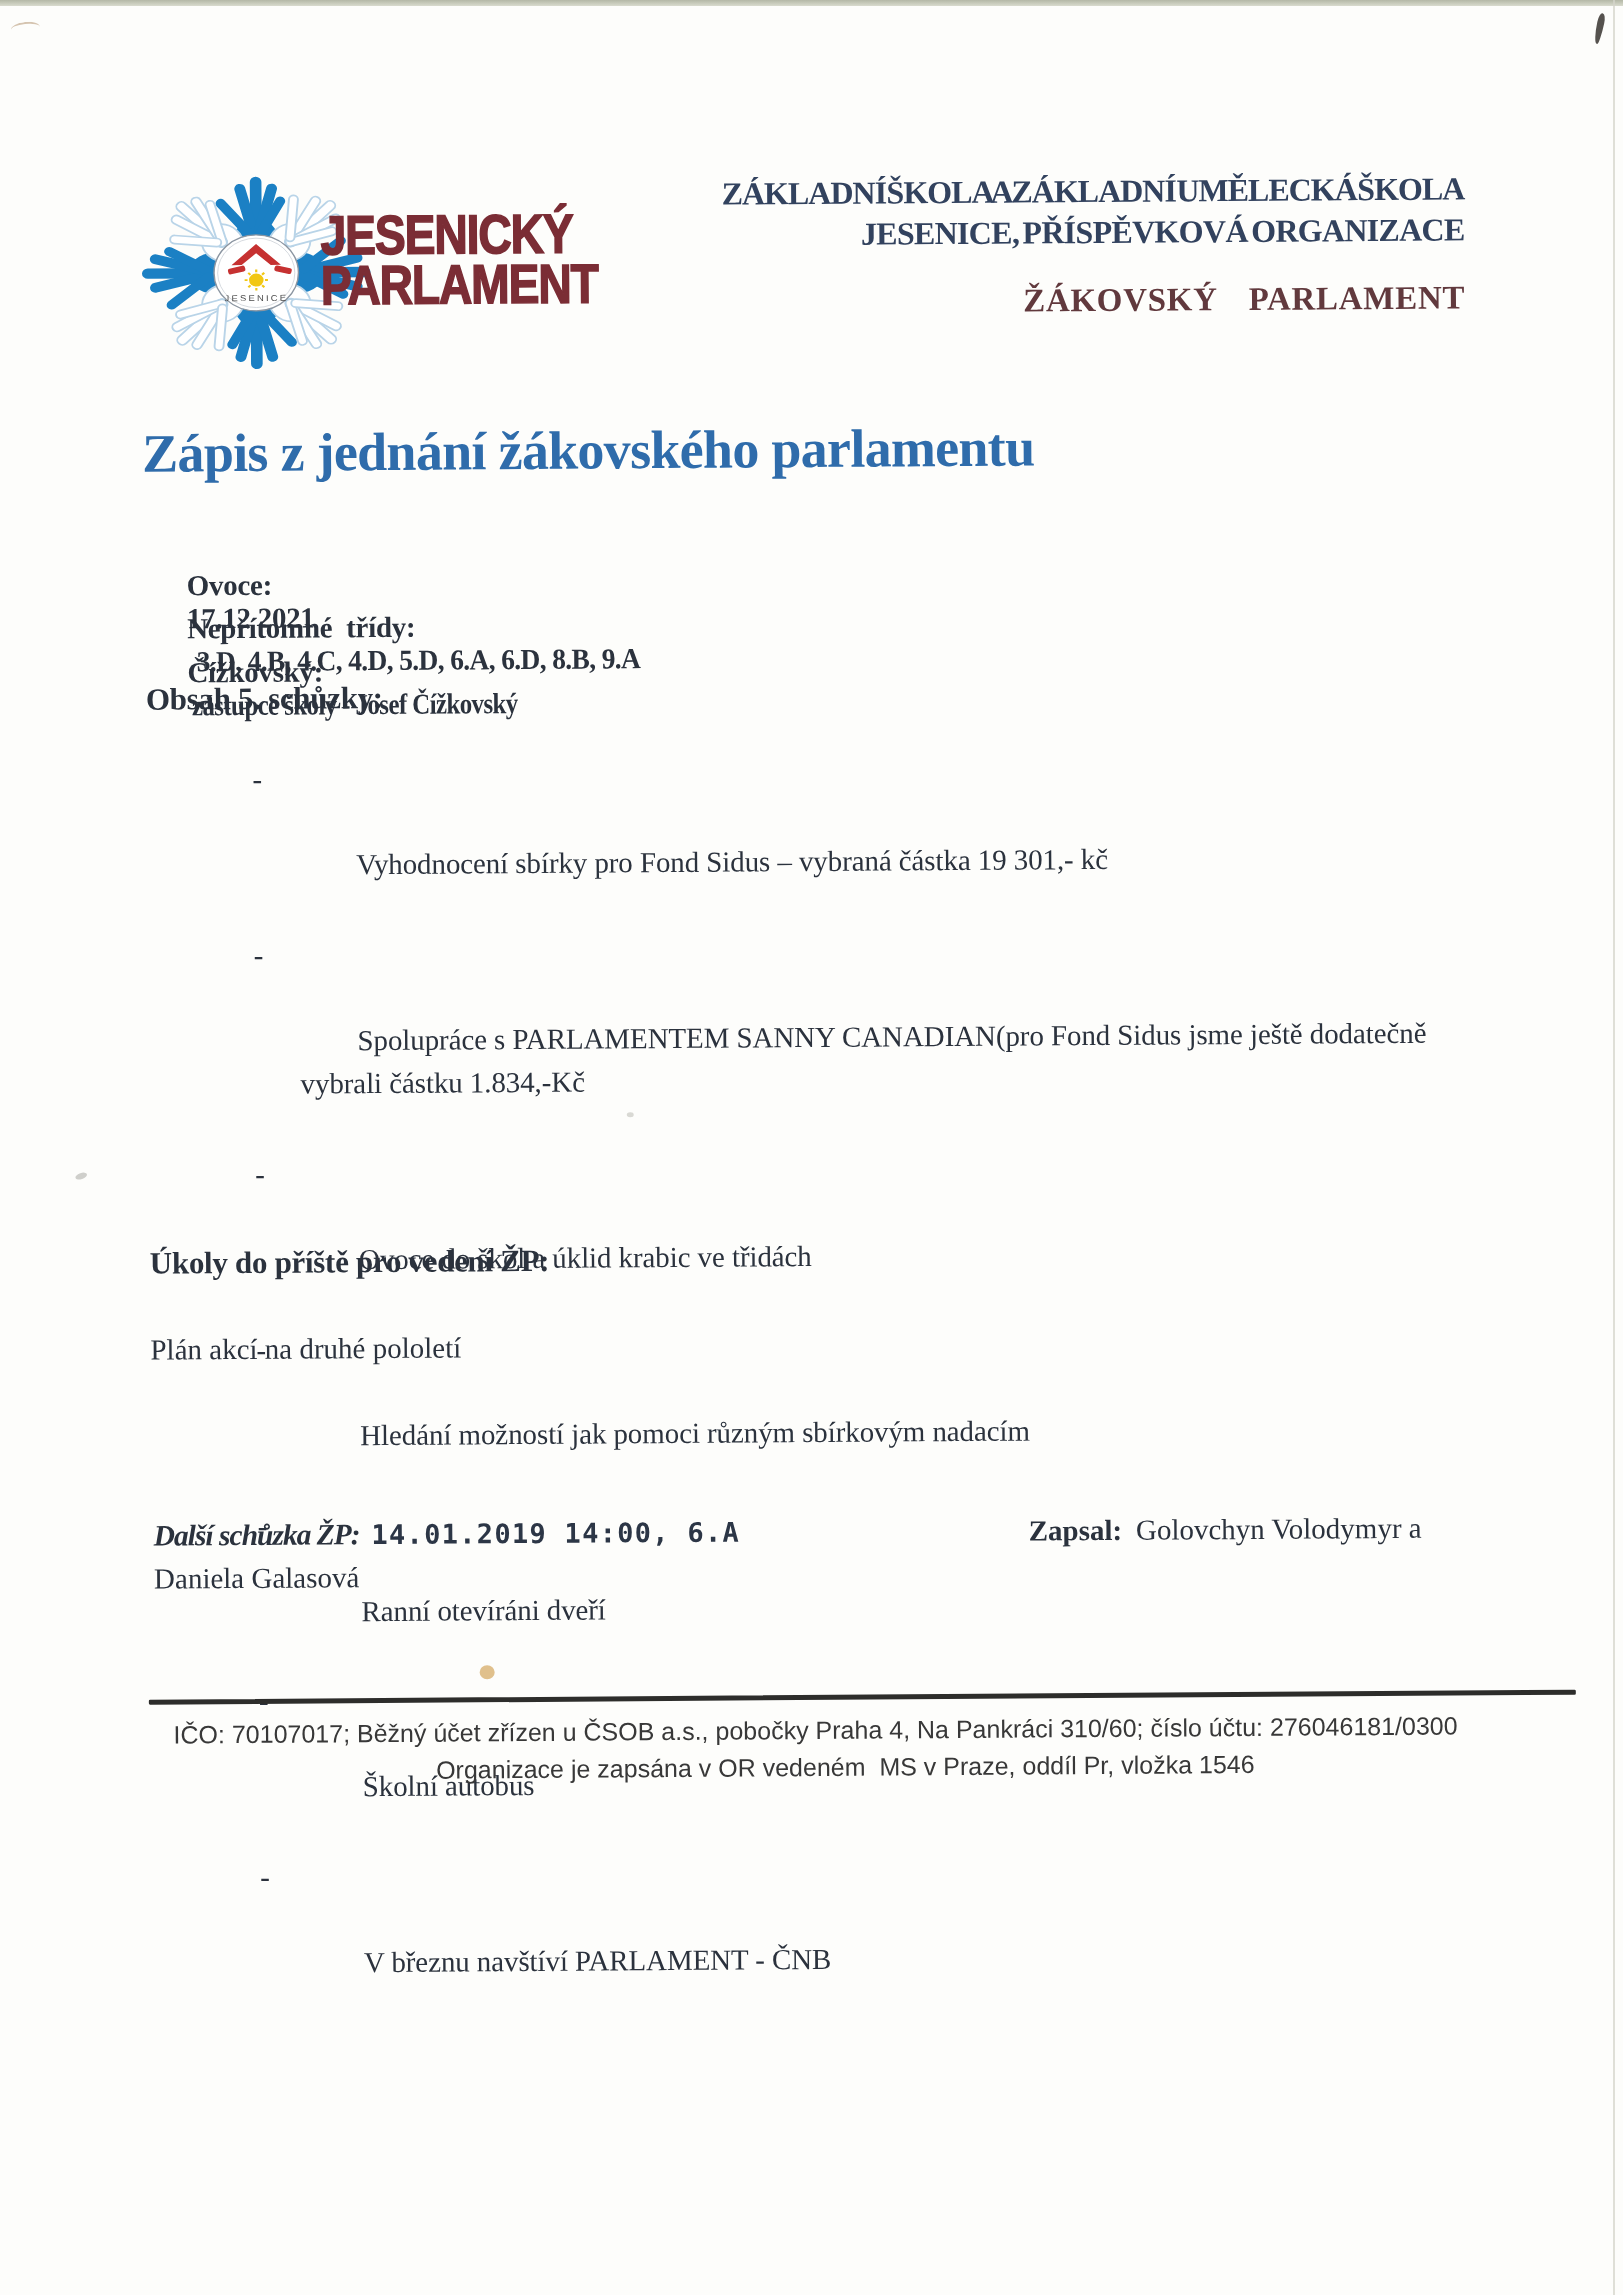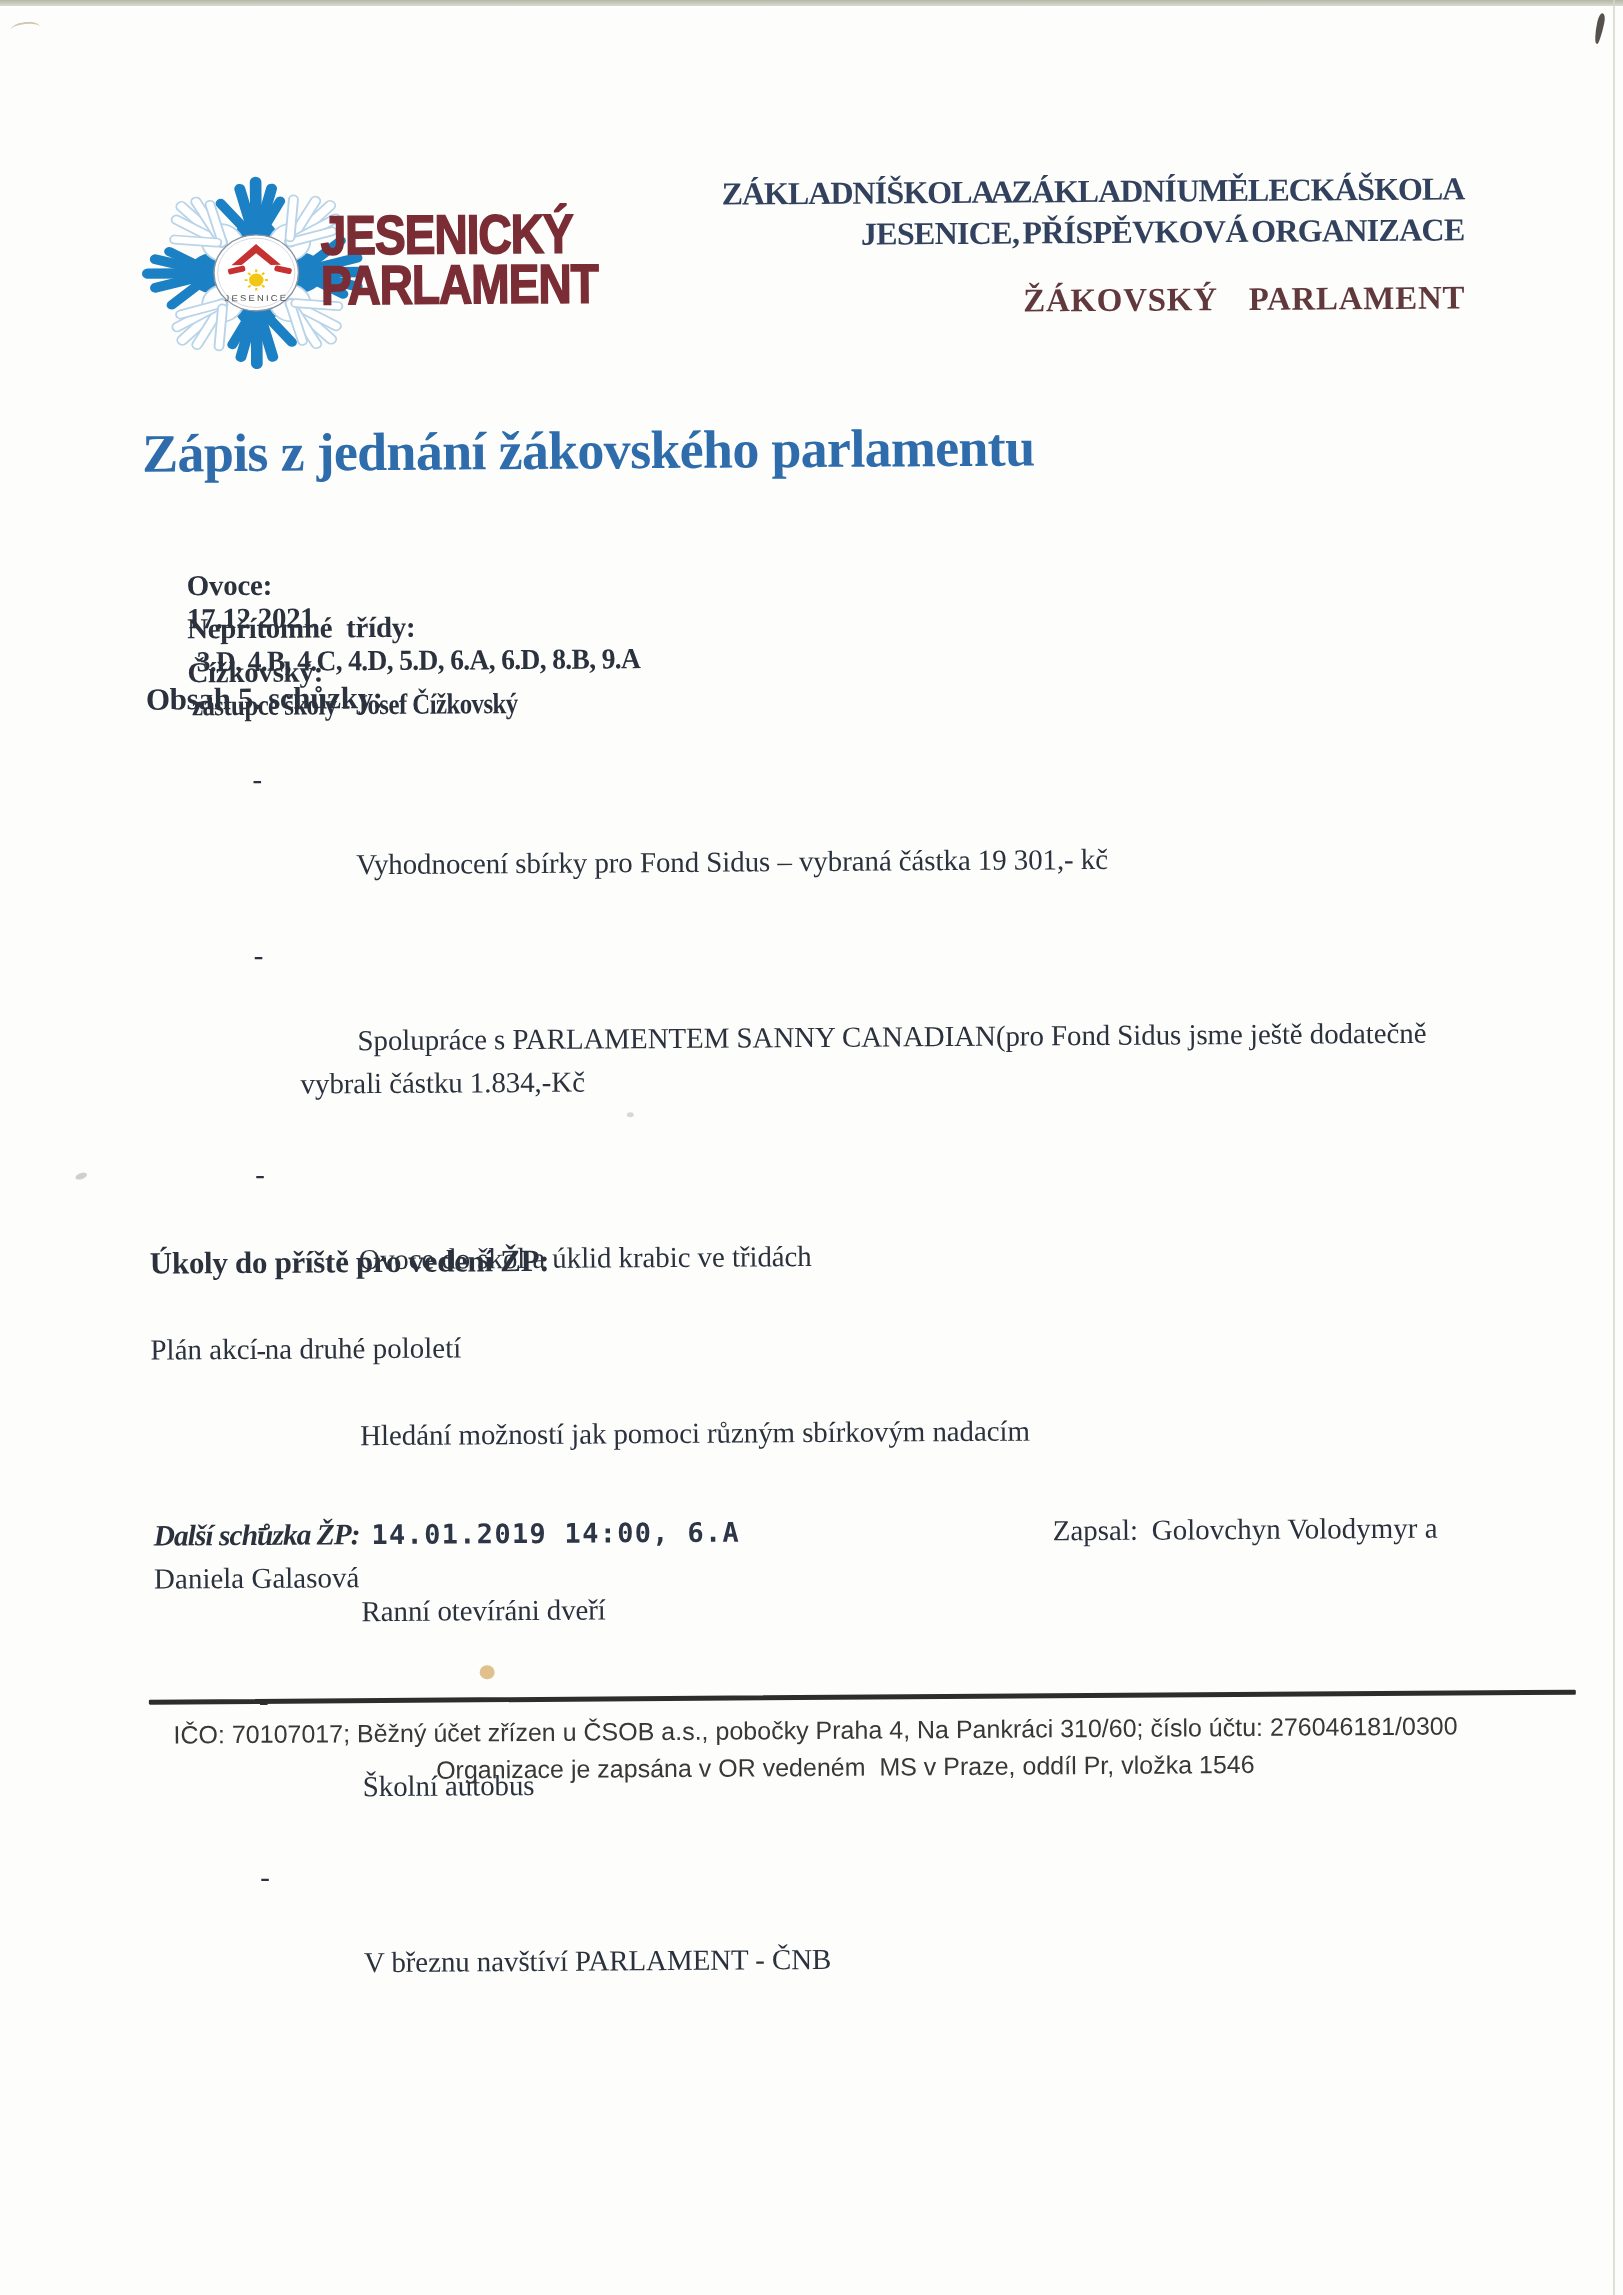--- a/index.html
+++ b/index.html
@@ -48,21 +48,21 @@
     letter-spacing:-0.1px;white-space:pre-wrap;}
   .agenda .dash{position:absolute;left:0;top:0;}
   
   .tasks-heading{position:absolute;left:149px;top:1241px;font-size:31px;font-weight:700;letter-spacing:-0.3px;}
   .tasks-item{position:absolute;left:149px;top:1329px;font-size:29px;}
   
   .next-row{position:absolute;left:151px;top:1515px;white-space:nowrap;}
   .next-label{font-weight:700;font-style:italic;font-size:29.5px;letter-spacing:-1px;}
   .next-value{font-family:"DejaVu Sans Mono",monospace;font-size:27px;letter-spacing:1.3px;margin-left:9.2px;font-weight:700;color:#2c3646;}
   .zapsal{position:absolute;left:1026px;top:1516px;font-size:29px;white-space:nowrap;}
-  .zapsal .lbl{font-weight:400;margin-left:24px;}
+  .zapsal .lbl{font-weight:700;}
   .zapsal .val{margin-left:6.5px;}
   .second-name{position:absolute;left:151px;top:1558px;font-size:29px;}
   
   .rule{position:absolute;left:145px;top:1695px;width:1427px;height:4.6px;background:#2d2d2b;border-radius:1.3px;}
   .footer-line{position:absolute;left:0;width:1623px;text-align:center;
     font-family:"Liberation Sans",sans-serif;font-size:25px;color:#383838;white-space:pre-wrap;}
   .f1{top:1716px;}
   .f2{top:1753px;transform:translateX(29.5px);}
 </style>
 </head>

